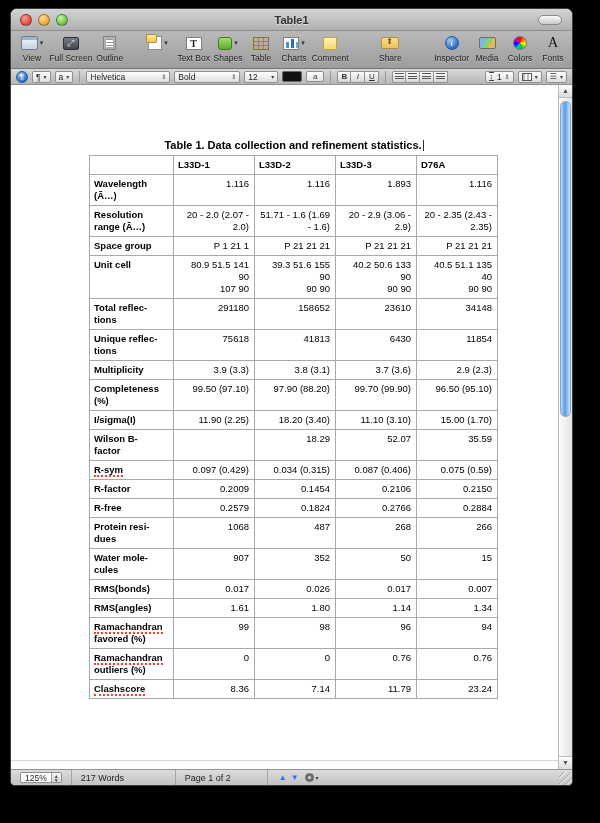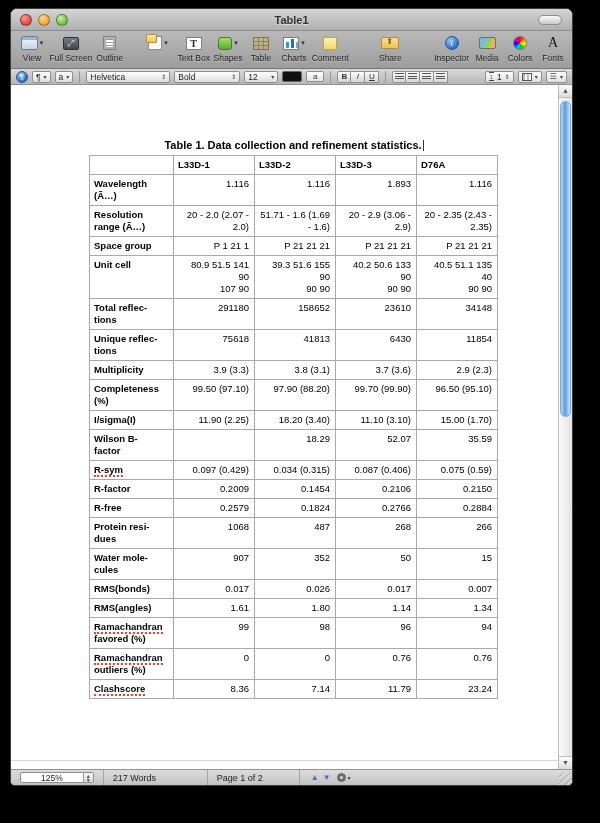--- a/index.html
+++ b/index.html
@@ -114,21 +114,21 @@
   .sb-thumb { position:absolute; left:1px; width:11px; top:16px; height:316px; border-radius:6px;
     background:linear-gradient(90deg,#b9d7f5 0%, #5d9be2 45%, #8cbdf0 70%, #cfe4fa 100%);
     border:1px solid #7fa8d6; }
 
   
   .statusbar { position:absolute; left:0; bottom:0; right:0; height:16px;
     background:linear-gradient(#dcdcdc,#c2c2c2); border-top:1px solid #939393;
     display:flex; align-items:center; font-size:9px; color:#222; }
   .sb-cell { height:100%; display:flex; align-items:center; padding:0 9px; border-right:1px solid #a3a3a3; }
   .zoombox { display:flex; height:11px; border:1px solid #8f8f8f; border-radius:2px; overflow:hidden; background:#fff; }
-  .zoomval { padding:0 20px; font-size:8.5px; display:flex; align-items:center; }
+  .zoomval { padding:0 4px; font-size:8.5px; display:flex; align-items:center; }
   .stepper { width:10px; background:linear-gradient(#f6f6f6,#d7d7d7); border-left:1px solid #9c9c9c;
     display:flex; flex-direction:column; align-items:center; justify-content:center; font-size:5px; line-height:4px; color:#444; }
   .nav-tri { color:#3a6fd8; font-size:8px; margin:0 2px; }
   .gear { width:9px; height:9px; border-radius:50%; margin:0 2px 0 4px;
     background:radial-gradient(circle, #d9d9d9 0 26%, #6f6f6f 30%); border:1px solid #5e5e5e; }
   .grip { position:absolute; right:0; bottom:0; width:13px; height:13px;
     background:repeating-linear-gradient(135deg, transparent 0 3px, #9b9b9b 3px 4px, #e4e4e4 4px 5px); opacity:.8; }
 </style>
 </head>
 <body>

